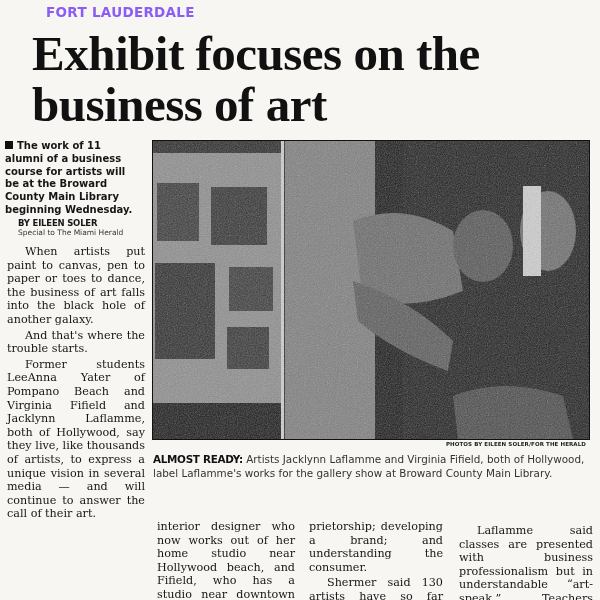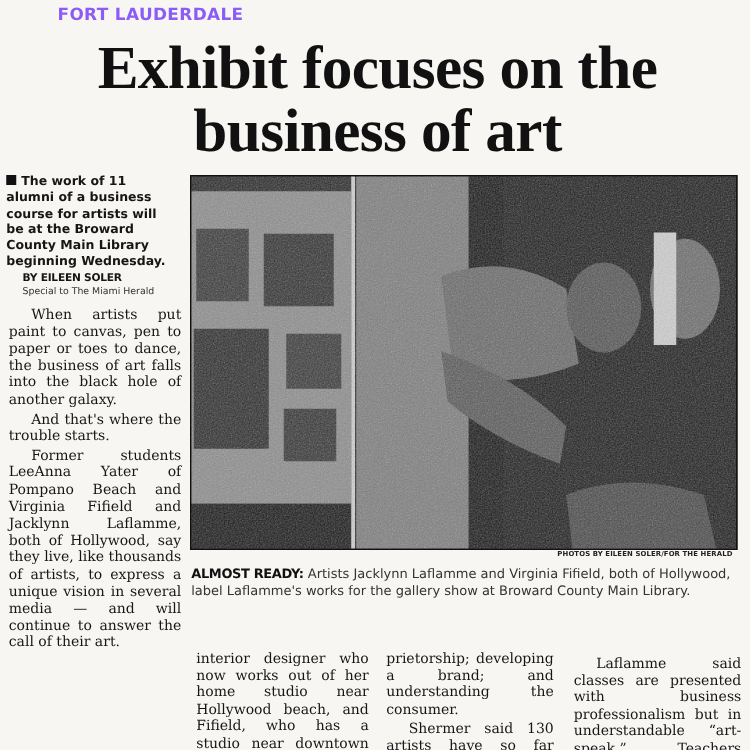--- a/index.html
+++ b/index.html
@@ -11,21 +11,21 @@
   }
   .dateline {
     position: absolute; left: 30px; top: 4px;
     font-family: "DejaVu Sans", sans-serif; font-weight: bold;
     font-size: 13.5px; letter-spacing: 0.3px; color: #8b5cf6; margin-left: 16px;
   }
   .headline {
     position: absolute; left: 32px; top: 28px; width: 540px;
     font-family: "Liberation Serif", serif; font-weight: bold;
     font-size: 49px; line-height: 51px; color: #111;
-    letter-spacing: -0.5px; margin: 0; text-align: center;
+    letter-spacing: -0.5px; margin: 0;
   }
   .col {
     position: absolute; font-size: 11.2px; line-height: 13.6px;
     text-align: justify; hyphens: auto;
   }
   .col p { margin: 2px; text-indent: 18px; }
   .col p.noindent { text-indent: 0; }
   .deck {
     position: absolute; left: 5px; top: 140px; width: 136px;
     font-family: "DejaVu Sans", sans-serif; font-weight: bold;

